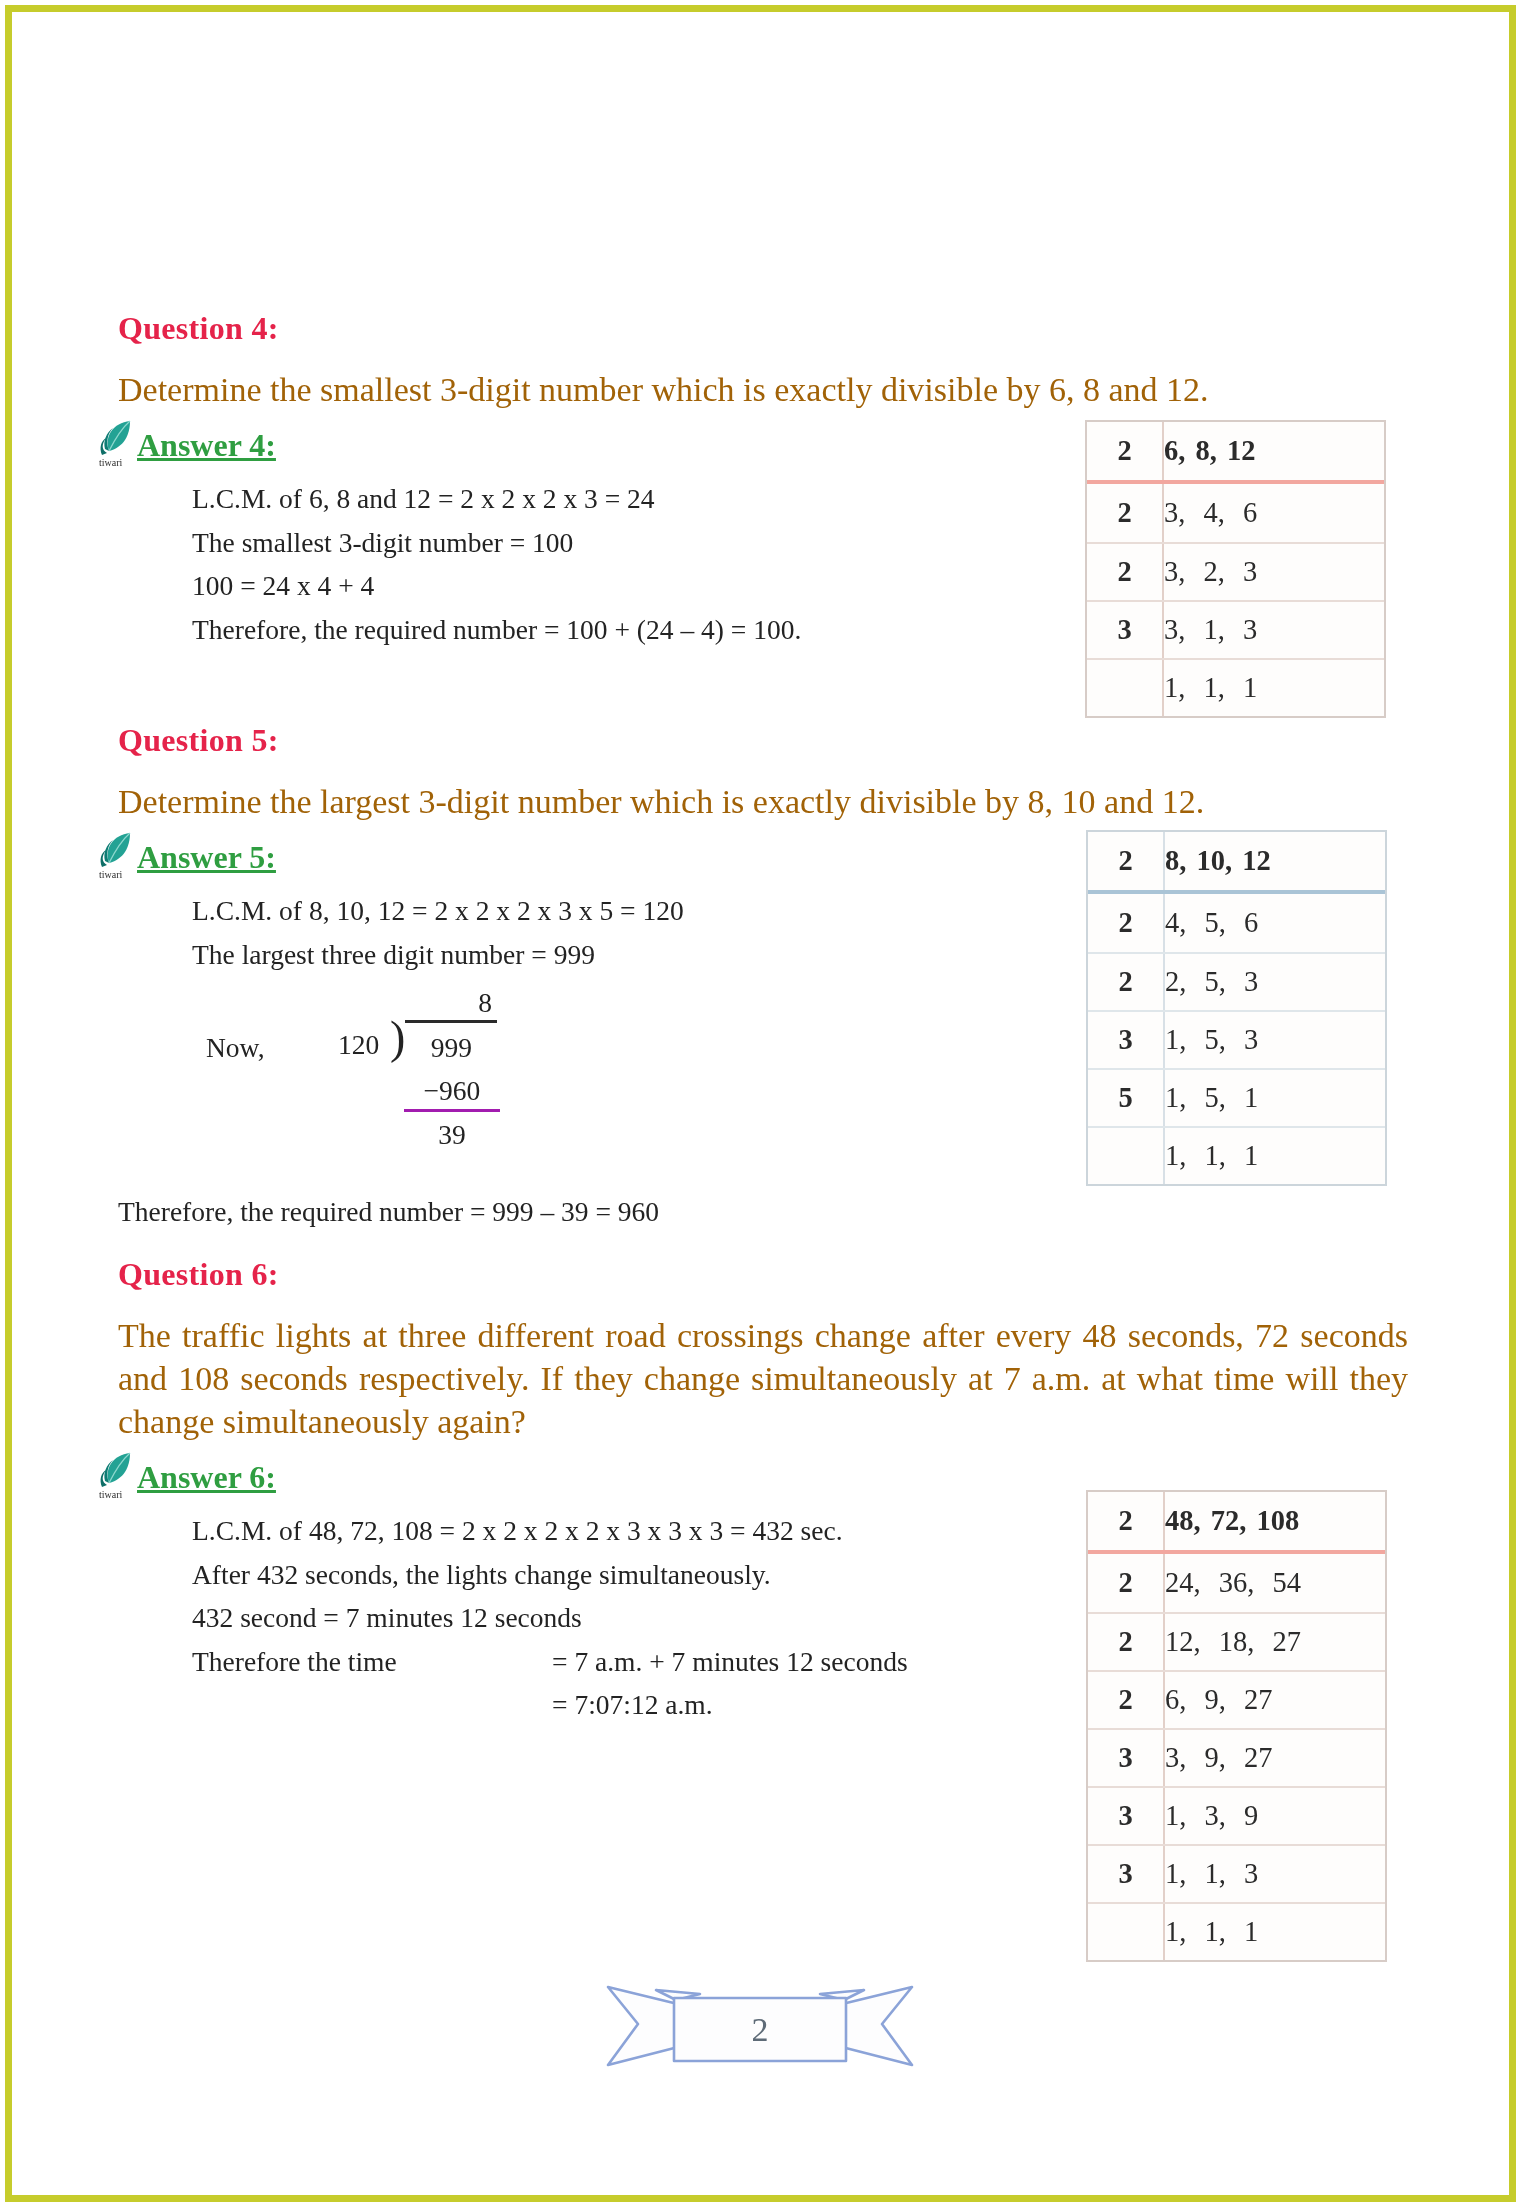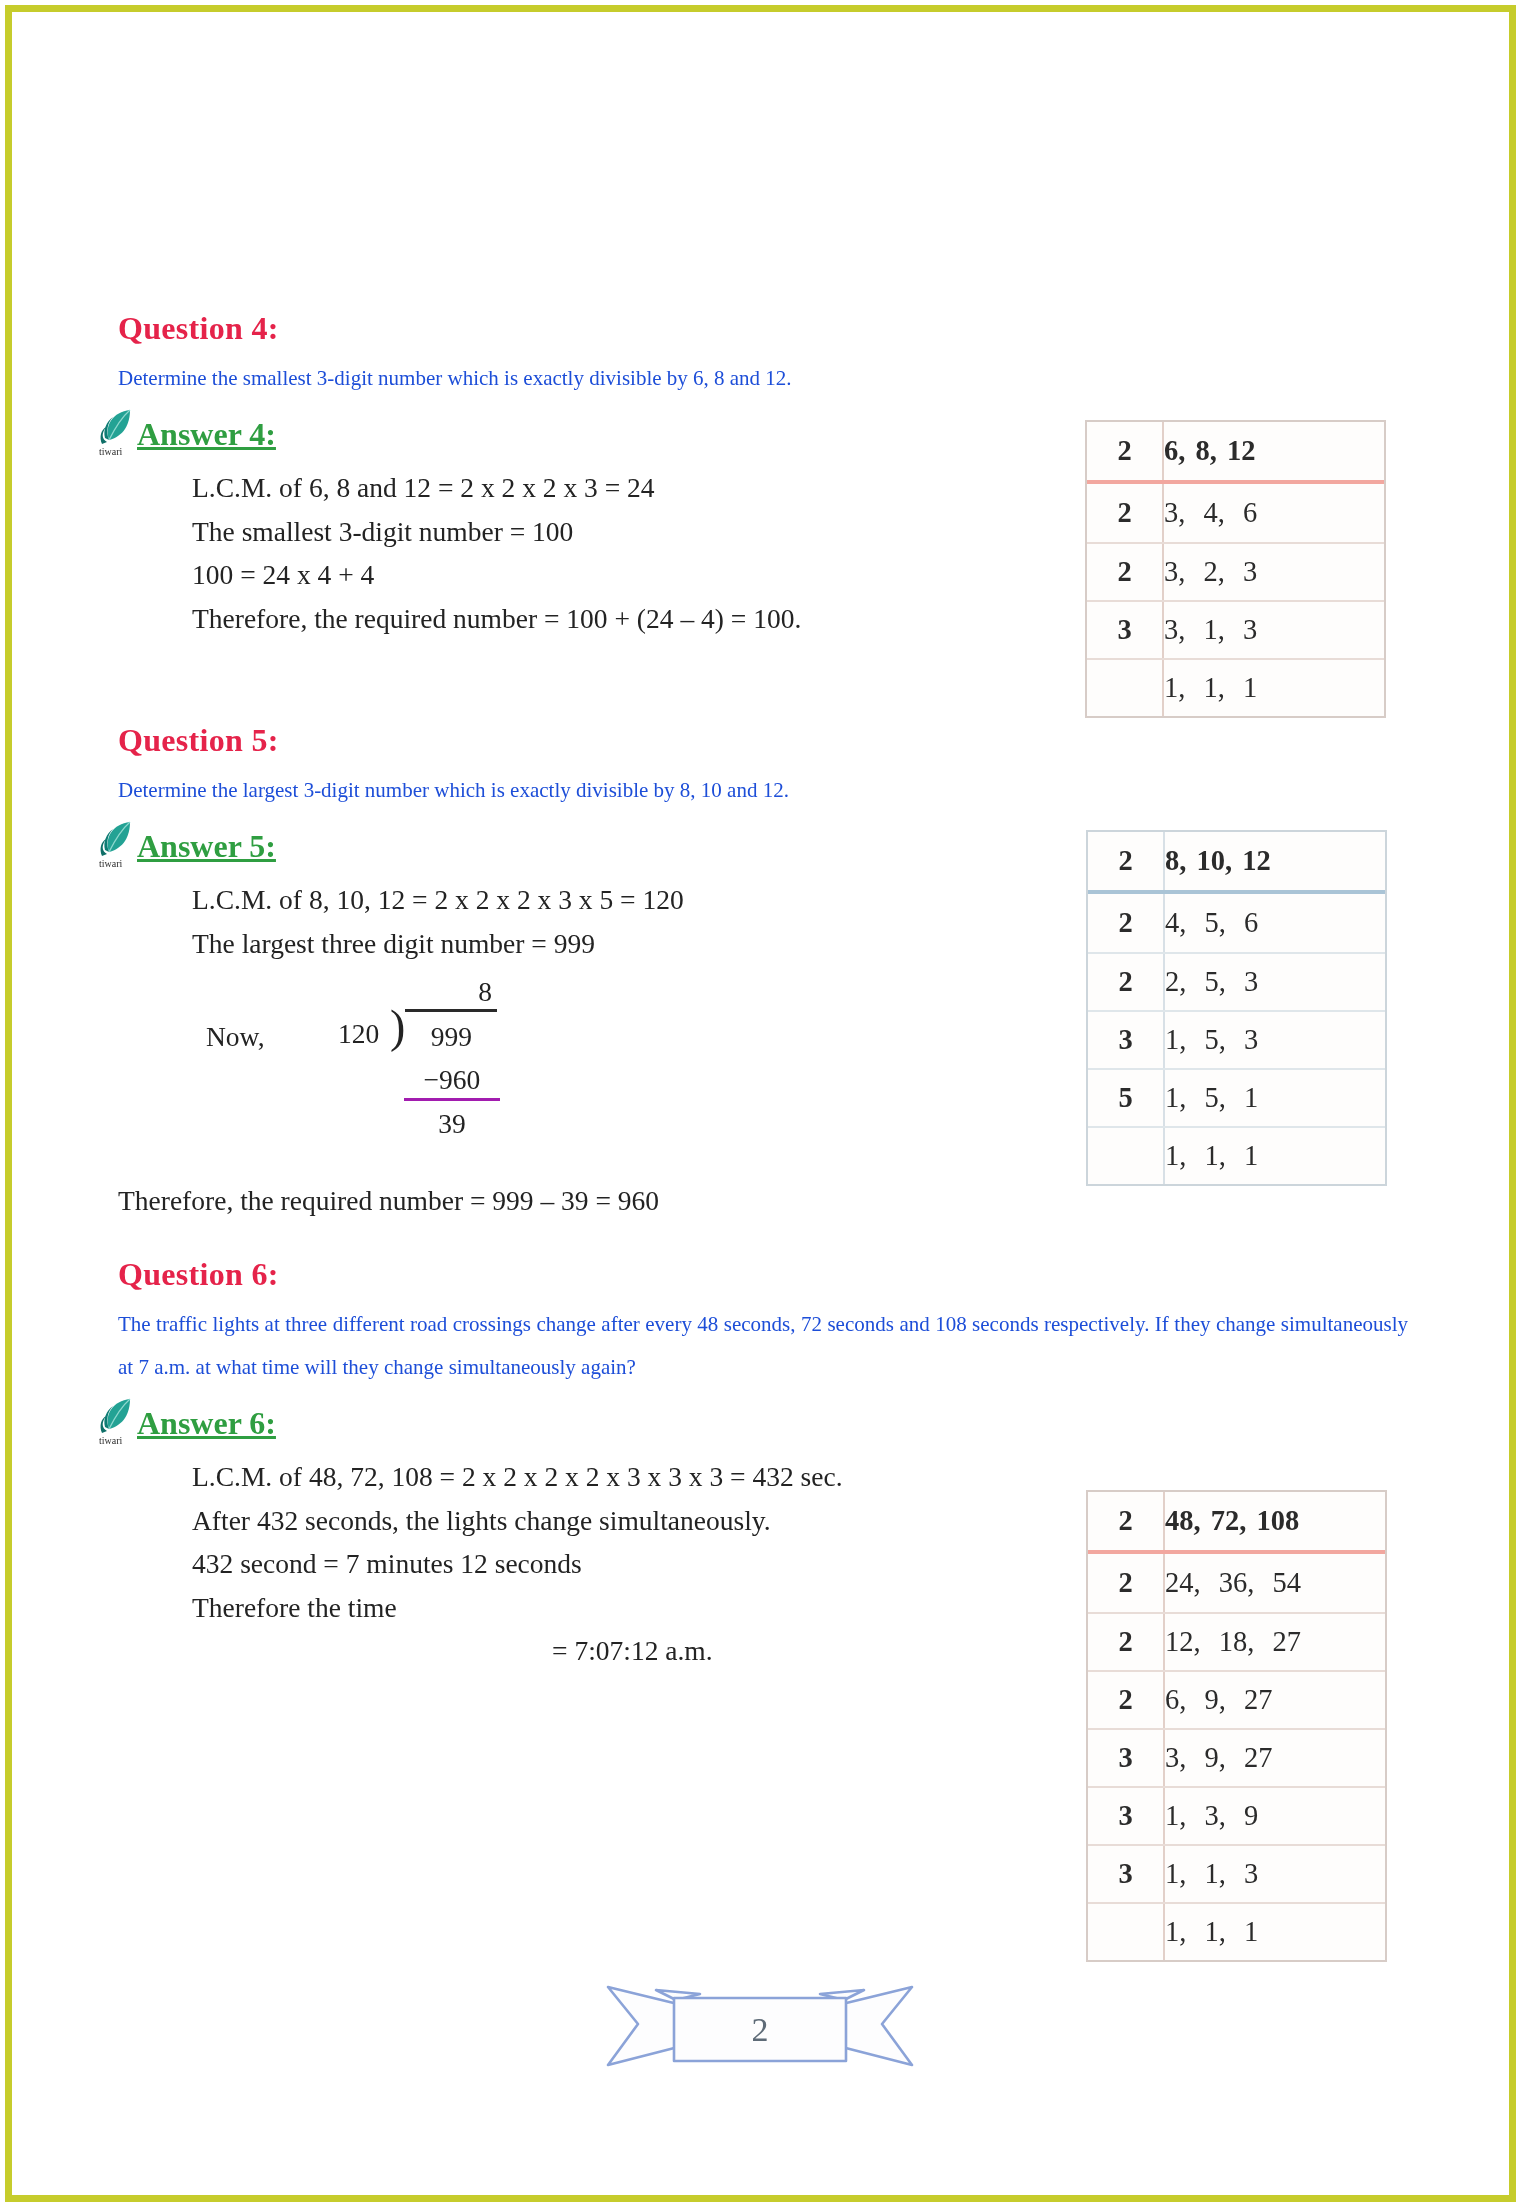--- a/index.html
+++ b/index.html
@@ -18,21 +18,21 @@
   section { position:absolute; left:118px; width:1290px; }
   #q4 { top:306px; }
   #q5 { top:718px; }
   #q6 { top:1252px; }
 
   .q-heading {
     font-size:32px; font-weight:700; color:#e5234a;
     letter-spacing:0.3px; line-height:44px;
   }
   .q-text {
-    font-size:21px; line-height:43px; margin-top:7px; color:#1d4ed8;
+    font-size:34px; line-height:43px; margin-top:18px; color:#a16207;
   }
   .q-text.justified { text-align:justify; }
 
   .answer-row { display:flex; align-items:flex-end; margin-top:5px; margin-left:-23px; height:52px; }
   .answer-icon { width:42px; height:50px; flex:0 0 auto; }
   .a-heading { font-size:32px; font-weight:700; color:#2f9e41; line-height:46px;text-decoration:underline; }
 
   .steps { margin-top:9px; margin-left:74px; }
   .step { font-size:27.5px; line-height:43.5px; white-space:nowrap; }
 
@@ -225,20 +225,21 @@
   <div class="steps">
 
       <p class="step">L.C.M. of 48, 72, 108 = 2 x 2 x 2 x 2 x 3 x 3 x 3 = 432 sec.</p>
 
       <p class="step">After 432 seconds, the lights change simultaneously.</p>
 
       <p class="step">432 second = 7 minutes 12 seconds</p>
     </div>
   <div class="time-row">
     <span class="time-label">Therefore the time</span>
+    <span class="time-value">= 7 a.m. + 7 minutes 12 seconds</span>
   </div>
   <div class="time-row">
     <span class="time-label"></span>
     <span class="time-value">= 7:07:12 a.m.</span>
   </div>
 </section>
 
 <div class="lcm-table" style="left:1086px; top:1490px;">
   <div class="lcm-row lcm-header">
     <div class="lcm-divisor">2</div>

